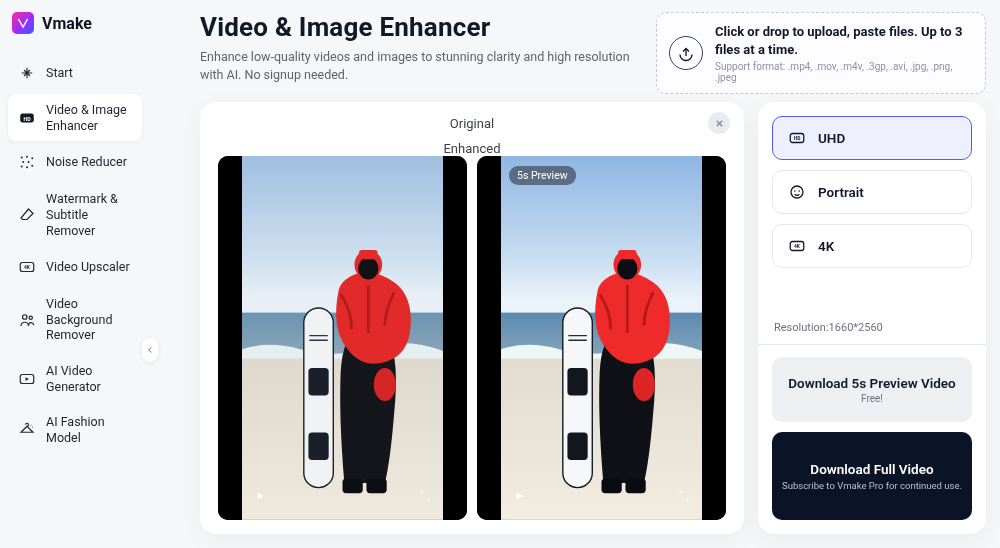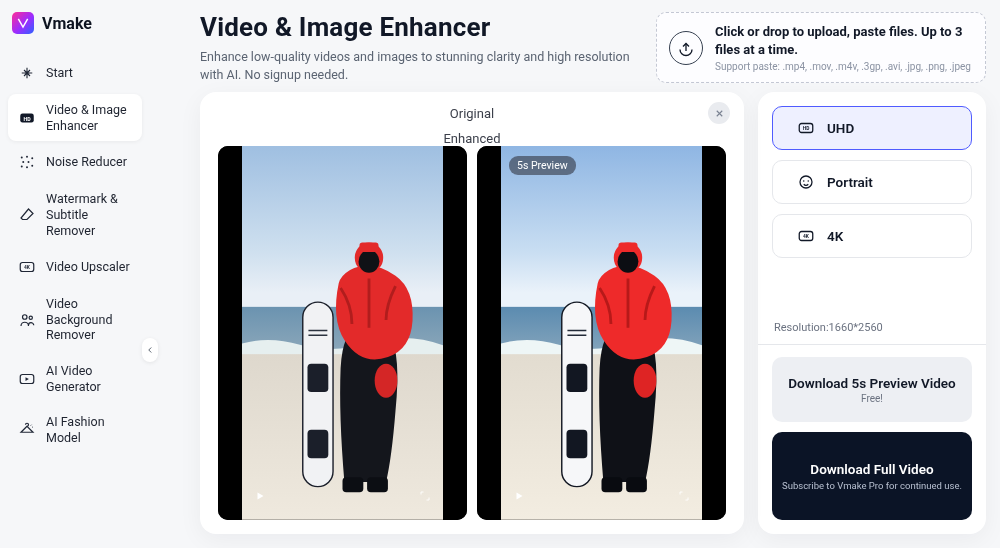--- a/index.html
+++ b/index.html
@@ -52,21 +52,21 @@
   .frame .play{position:absolute;left:36px;bottom:14px;color:#fff;}
   .frame .play svg{width:12px;height:12px;}
   .frame .expand{position:absolute;right:36px;bottom:14px;color:#fff;}
   .frame .expand svg{width:12px;height:12px;opacity:.9;}
   .badge{position:absolute;left:32px;top:10px;background:rgba(40,40,50,.55);color:#fff;font-size:10.5px;padding:3px 8px;border-radius:9px;backdrop-filter:blur(2px);}
   .close-x{position:absolute;top:10px;right:14px;width:22px;height:22px;border-radius:50%;background:#e9ebef;display:flex;align-items:center;justify-content:center;color:#7a8292;cursor:pointer;}
   .close-x svg{width:11px;height:11px;}
   
   .panel{width:228px;flex:none;background:#fff;border-radius:16px;box-shadow:0 6px 24px rgba(15,23,42,.05);padding:14px;display:flex;flex-direction:column;}
   .modes{display:flex;flex-direction:column;gap:10px;}
-  .mode{display:flex;align-items:center;gap:12px;padding:12px 24px;border-radius:10px;border:1px solid var(--line);font-size:13.5px;font-weight:600;color:#111827;cursor:pointer;text-align:center;}
+  .mode{display:flex;align-items:center;gap:12px;padding:12px 15px;border-radius:10px;border:1px solid var(--line);font-size:13.5px;font-weight:600;color:#111827;cursor:pointer;text-align:center;}
   .mode.sel{border-color:var(--accent);background:var(--accent-bg);}
   .mode svg{width:18px;height:18px;flex:none;color:#111827;}
   .spacer{flex:1;}
   .res{font-size:11px;color:#6b7280;margin:8px 0 10px 2px;}
   .divider{height:1px;background:var(--line);margin:0 -14px 12px;}
   .dl-preview{background:#edeff3;border-radius:10px;padding:18px 10px;text-align:center;cursor:pointer;margin-bottom:10px;}
   .dl-preview .t{font-size:13.5px;font-weight:600;color:#111827;}
   .dl-preview .s{font-size:10px;color:#6b7280;margin-top:2px;}
   .dl-full{background:var(--dark);border-radius:10px;padding:29px 10px;text-align:center;cursor:pointer;}
   .dl-full .t{font-size:13.5px;font-weight:600;color:#fff;}
@@ -186,21 +186,21 @@
         <span class="uic">
           <svg viewBox="0 0 24 24" fill="none" stroke="currentColor" stroke-width="1.8">
               <path d="M12 16V6"></path>
               <path d="M8 10l4-4 4 4"></path>
               <path d="M5 18a7 7 0 0 0 14 0" stroke-width="0"></path>
               <path d="M4 14a8 8 0 0 0 16 0"></path>
             </svg>
         </span>
         <div>
           <div class="dz-title">Click or drop to upload, paste files. Up to 3 files at a time.</div>
-          <div class="dz-sub">Support paste: .mp4, .mov, .m4v, .3gp, .avi, .jpg, .png, .jpeg</div>
+          <div class="dz-sub">Support format: .mp4, .mov, .m4v, .3gp, .avi, .jpg, .png, .jpeg</div>
         </div>
       </div>
     </div>
 
     <div class="workspace">
 
       <div class="preview-card">
         <div class="close-x">
           <svg viewBox="0 0 24 24" fill="none" stroke="currentColor" stroke-width="2.4">
               <path d="M6 6l12 12M18 6L6 18"></path>

